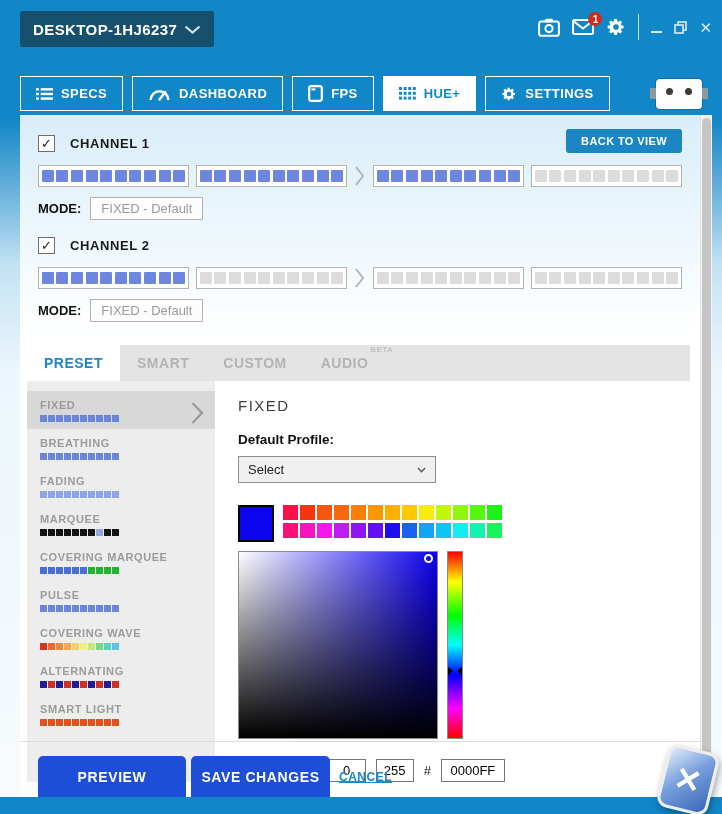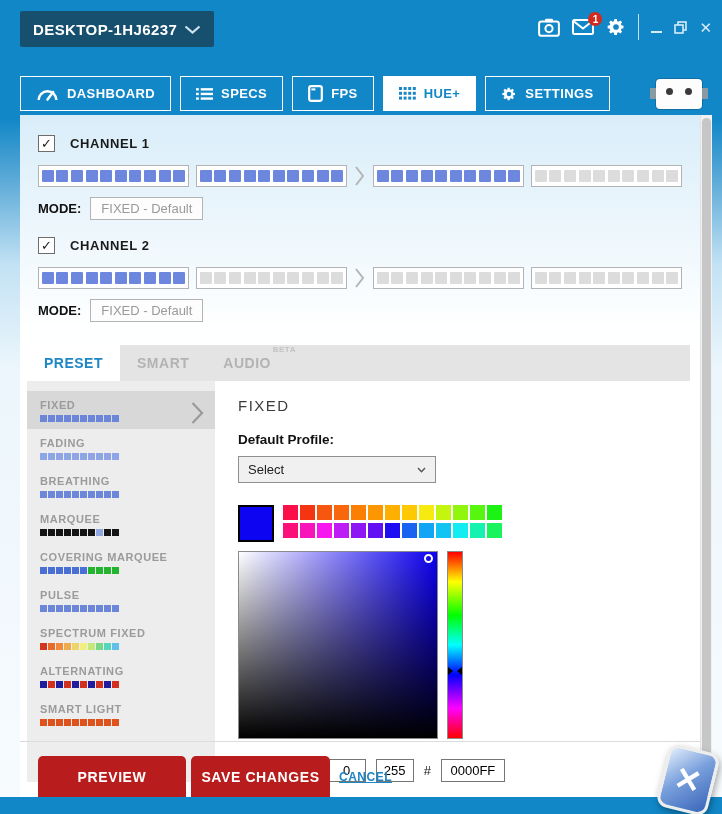--- a/index.html
+++ b/index.html
@@ -115,21 +115,21 @@
   .hue-cursor-r { position:absolute; right:0; top:calc(64% - 4px); width:0; height:0;
     border-right:5px solid #000; border-top:4px solid transparent; border-bottom:4px solid transparent; }
   .rgb-row { display:flex; align-items:center; margin-top:20px; gap:10px; font-size:13px; color:#111; }
   .rgb-label { font-weight:normal; letter-spacing:.5px; margin-right:2px; }
   .rgb-input { width:38px; height:23px; border:1px solid #767676; text-align:center; font-size:13px; background:#fff; font-family:"Liberation Sans",sans-serif; }
   .hex-input { width:64px; }
   
   .footer-divider { position:absolute; left:0; right:0; bottom:55px; height:1px; background:#dcdcdc; }
   .footer { position:absolute; left:18px; bottom:0; display:flex; align-items:flex-end; }
   .btn-primary {
-    background:#b91c1c; color:#fff; font-weight:bold; font-size:14px; letter-spacing:.6px;
+    background:#1d4ed8; color:#fff; font-weight:bold; font-size:14px; letter-spacing:.6px;
     border:none; border-radius:5px 5px 0 0; height:41px; cursor:pointer;
     display:flex; align-items:center; justify-content:center; font-family:"Liberation Sans",sans-serif;
   }
   .btn-preview { width:148px; margin-right:5px; }
   .btn-save { width:139px; }
   .cancel-link { margin:0 0 13px 9px; color:#1e86c4; font-weight:bold; font-size:12px; text-decoration:underline; letter-spacing:.5px; cursor:pointer; }
   
   .watermark { position:absolute; right:8px; bottom:2px; display:flex; align-items:center; z-index:9; }
   .wm-icon {
     width:52px; height:64px; border-radius:11px; transform:rotate(14deg);
@@ -179,38 +179,38 @@
       <svg width="13" height="13" viewBox="0 0 13 13">
           <rect x="4" y="1" width="8" height="8" fill="none" stroke="#d7ecf7" stroke-width="1.6"></rect>
           <rect x="1" y="4" width="8" height="8" fill="#1187c7" stroke="#d7ecf7" stroke-width="1.6"></rect>
         </svg>
     </div>
     <div class="tb-icon win-close">✕</div>
   </div>
 
   <div class="nav">
     <button class="nav-btn">
-      <svg width="23" height="15" viewBox="0 0 24 16">
-          <path d="M2.5 15a9.5 9.5 0 0 1 19 0" fill="none" stroke="#fff" stroke-width="2.6"></path>
-          <line x1="12" y1="14.5" x2="18" y2="6.5" stroke="#fff" stroke-width="2.6" stroke-linecap="round"></line>
-        </svg>
-      <span>DASHBOARD</span>
-    </button>
-    <button class="nav-btn">
       <svg width="17" height="14" viewBox="0 0 18 14">
           <g fill="#fff">
             <rect x="0" y="0.8" width="3" height="2.5"></rect>
             <rect x="5" y="0.8" width="13" height="2.5"></rect>
             <rect x="0" y="5.7" width="3" height="2.5"></rect>
             <rect x="5" y="5.7" width="13" height="2.5"></rect>
             <rect x="0" y="10.6" width="3" height="2.5"></rect>
             <rect x="5" y="10.6" width="13" height="2.5"></rect>
           </g>
         </svg>
       <span>SPECS</span>
+    </button>
+    <button class="nav-btn">
+      <svg width="23" height="15" viewBox="0 0 24 16">
+          <path d="M2.5 15a9.5 9.5 0 0 1 19 0" fill="none" stroke="#fff" stroke-width="2.6"></path>
+          <line x1="12" y1="14.5" x2="18" y2="6.5" stroke="#fff" stroke-width="2.6" stroke-linecap="round"></line>
+        </svg>
+      <span>DASHBOARD</span>
     </button>
     <button class="nav-btn">
       <svg width="15" height="17" viewBox="0 0 15 17">
           <rect x="1.2" y="1.2" width="12.6" height="14.6" rx="2" fill="none" stroke="#fff" stroke-width="2.2"></rect>
           <rect x="3.4" y="3.4" width="4" height="2" fill="#fff"></rect>
         </svg>
       <span>FPS</span>
     </button>
     <button class="nav-btn active">
       <svg width="17" height="13" viewBox="0 0 17 13">
@@ -246,20 +246,21 @@
 </div>
 
 <div class="panel">
 
   <div class="channels">
 
     <div>
       <div class="channel-head">
         <div class="checkbox">✓</div>
         <span class="channel-label">CHANNEL 1</span>
+        <button class="back-btn">BACK TO VIEW</button>
       </div>
       <div class="strips">
           <div class="strip">
             <span class="led" style="background: rgb(109, 135, 222);"></span>
             <span class="led" style="background: rgb(109, 135, 222);"></span>
             <span class="led" style="background: rgb(109, 135, 222);"></span>
             <span class="led" style="background: rgb(109, 135, 222);"></span>
             <span class="led" style="background: rgb(109, 135, 222);"></span>
             <span class="led" style="background: rgb(109, 135, 222);"></span>
             <span class="led" style="background: rgb(109, 135, 222);"></span>
@@ -374,20 +375,21 @@
       <div class="mode-row">
         <span class="mode-row-label">MODE:</span>
         <span class="mode-row-value">FIXED - Default</span>
       </div>
     </div>
   </div>
 
   <div class="preset-tabs">
       <div class="ptab active">PRESET</div>
       <div class="ptab">SMART</div>
+      <div class="ptab">CUSTOM</div>
       <div class="ptab">AUDIO<span class="beta">BETA</span></div>
     </div>
 
   <div class="preset-body">
     <div class="mode-list">
         <div class="mode-item selected">
           <div class="mode-name">FIXED</div>
           <div class="mode-preview">
             <span style="background: rgb(108, 134, 217);"></span>
             <span style="background: rgb(108, 134, 217);"></span>
@@ -398,47 +400,47 @@
             <span style="background: rgb(108, 134, 217);"></span>
             <span style="background: rgb(108, 134, 217);"></span>
             <span style="background: rgb(108, 134, 217);"></span>
             <span style="background: rgb(108, 134, 217);"></span>
           </div>
           <svg class="sel-chevron" width="15" height="26" viewBox="0 0 15 26">
             <polyline points="2.5,3 12,13 2.5,23" fill="none" stroke="#9a9a9a" stroke-width="2.2"></polyline>
           </svg>
         </div>
         <div class="mode-item">
+          <div class="mode-name">BREATHING</div>
+          <div class="mode-preview">
+            <span style="background: rgb(108, 134, 217);"></span>
+            <span style="background: rgb(108, 134, 217);"></span>
+            <span style="background: rgb(108, 134, 217);"></span>
+            <span style="background: rgb(108, 134, 217);"></span>
+            <span style="background: rgb(108, 134, 217);"></span>
+            <span style="background: rgb(108, 134, 217);"></span>
+            <span style="background: rgb(108, 134, 217);"></span>
+            <span style="background: rgb(108, 134, 217);"></span>
+            <span style="background: rgb(108, 134, 217);"></span>
+            <span style="background: rgb(108, 134, 217);"></span>
+          </div>
+        </div>
+        <div class="mode-item">
           <div class="mode-name">FADING</div>
           <div class="mode-preview">
             <span style="background: rgb(142, 166, 230);"></span>
             <span style="background: rgb(142, 166, 230);"></span>
             <span style="background: rgb(142, 166, 230);"></span>
             <span style="background: rgb(142, 166, 230);"></span>
             <span style="background: rgb(142, 166, 230);"></span>
             <span style="background: rgb(142, 166, 230);"></span>
             <span style="background: rgb(142, 166, 230);"></span>
             <span style="background: rgb(142, 166, 230);"></span>
             <span style="background: rgb(142, 166, 230);"></span>
             <span style="background: rgb(142, 166, 230);"></span>
-          </div>
-        </div>
-        <div class="mode-item">
-          <div class="mode-name">BREATHING</div>
-          <div class="mode-preview">
-            <span style="background: rgb(108, 134, 217);"></span>
-            <span style="background: rgb(108, 134, 217);"></span>
-            <span style="background: rgb(108, 134, 217);"></span>
-            <span style="background: rgb(108, 134, 217);"></span>
-            <span style="background: rgb(108, 134, 217);"></span>
-            <span style="background: rgb(108, 134, 217);"></span>
-            <span style="background: rgb(108, 134, 217);"></span>
-            <span style="background: rgb(108, 134, 217);"></span>
-            <span style="background: rgb(108, 134, 217);"></span>
-            <span style="background: rgb(108, 134, 217);"></span>
           </div>
         </div>
         <div class="mode-item">
           <div class="mode-name">MARQUEE</div>
           <div class="mode-preview">
             <span style="background: rgb(20, 20, 20);"></span>
             <span style="background: rgb(20, 20, 20);"></span>
             <span style="background: rgb(20, 20, 20);"></span>
             <span style="background: rgb(20, 20, 20);"></span>
             <span style="background: rgb(20, 20, 20);"></span>
@@ -473,21 +475,21 @@
             <span style="background: rgb(108, 134, 217);"></span>
             <span style="background: rgb(108, 134, 217);"></span>
             <span style="background: rgb(108, 134, 217);"></span>
             <span style="background: rgb(108, 134, 217);"></span>
             <span style="background: rgb(108, 134, 217);"></span>
             <span style="background: rgb(108, 134, 217);"></span>
             <span style="background: rgb(108, 134, 217);"></span>
           </div>
         </div>
         <div class="mode-item">
-          <div class="mode-name">SPECTRUM FIXED</div>
+          <div class="mode-name">COVERING WAVE</div>
           <div class="mode-preview">
             <span style="background: rgb(211, 52, 32);"></span>
             <span style="background: rgb(233, 107, 44);"></span>
             <span style="background: rgb(240, 138, 58);"></span>
             <span style="background: rgb(240, 169, 76);"></span>
             <span style="background: rgb(238, 212, 102);"></span>
             <span style="background: rgb(242, 240, 124);"></span>
             <span style="background: rgb(195, 233, 122);"></span>
             <span style="background: rgb(119, 215, 134);"></span>
             <span style="background: rgb(85, 215, 189);"></span>

